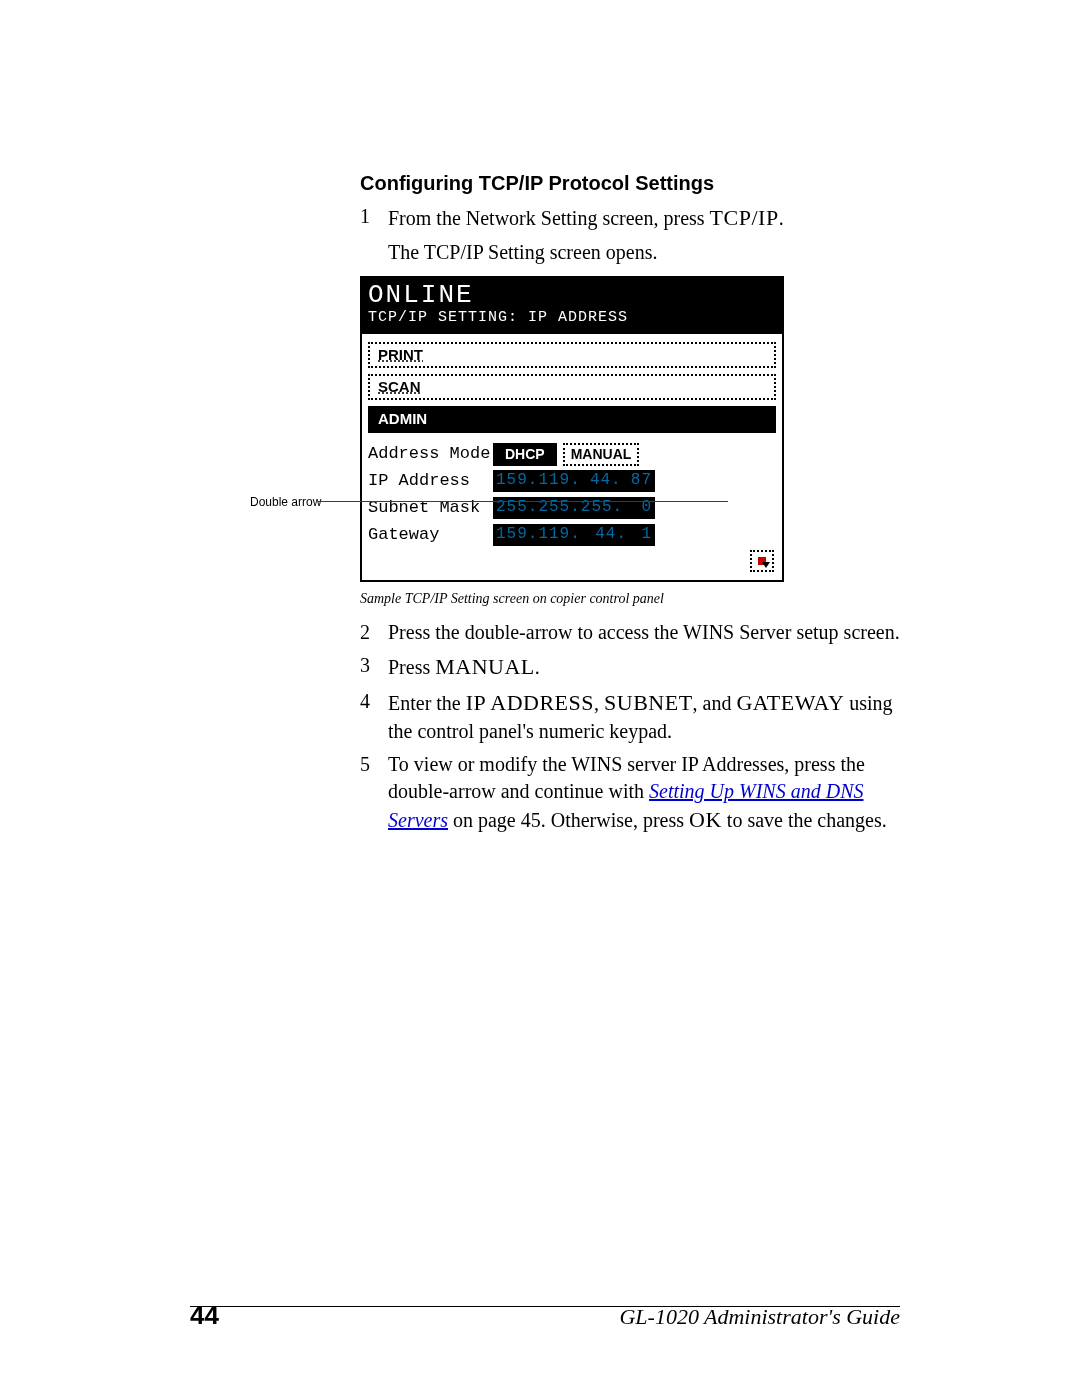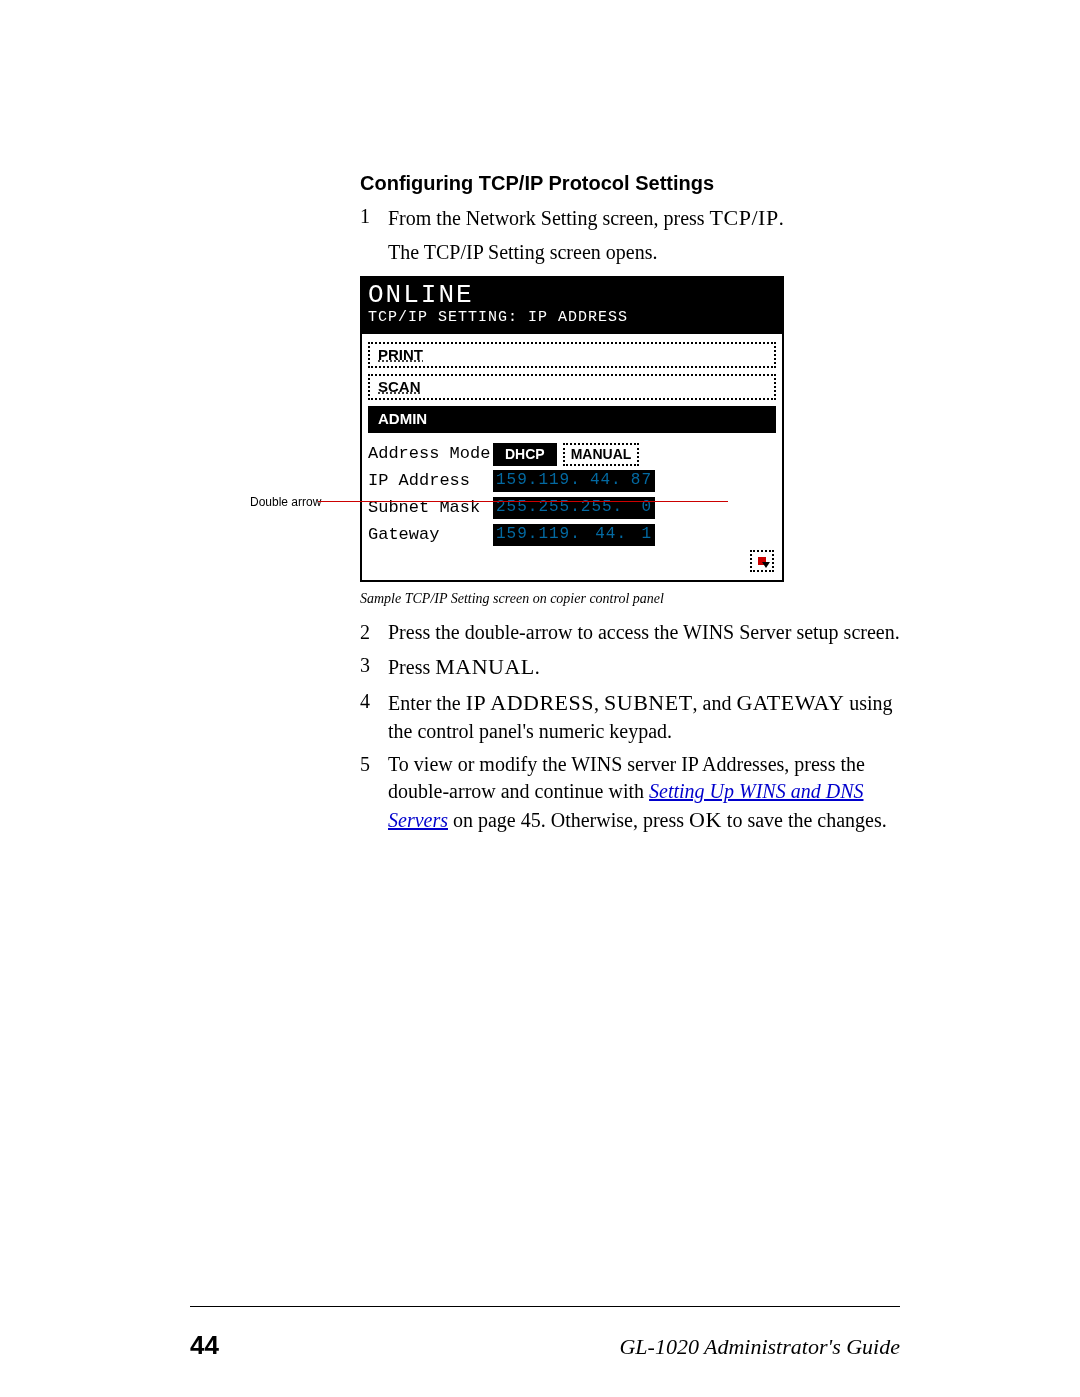--- a/index.html
+++ b/index.html
@@ -163,21 +163,21 @@
     position: absolute;
     left: 190px;
     right: 180px;
     bottom: 90px;
     border-top: 1.5px solid #000;
   }
   .footer {
     position: absolute;
     left: 190px;
     right: 180px;
-    bottom: 36px;
+    bottom: 66px;
     display: flex;
     justify-content: space-between;
     align-items: baseline;
     margin-top: 8px;
   }
   .pagenum {
     font-family: Arial, Helvetica, sans-serif;
     font-weight: bold;
     font-size: 26px;
   }

